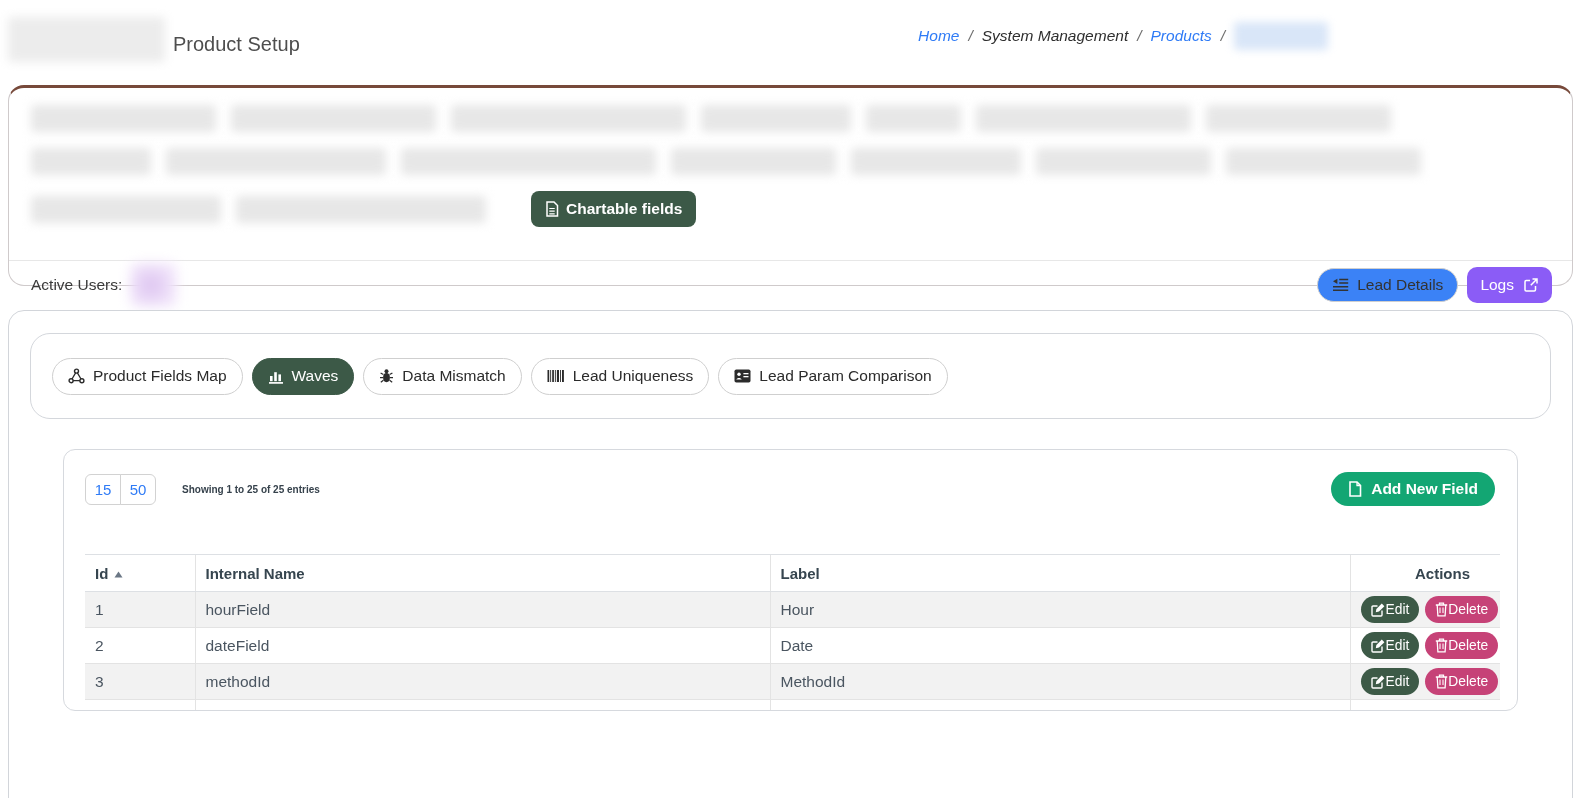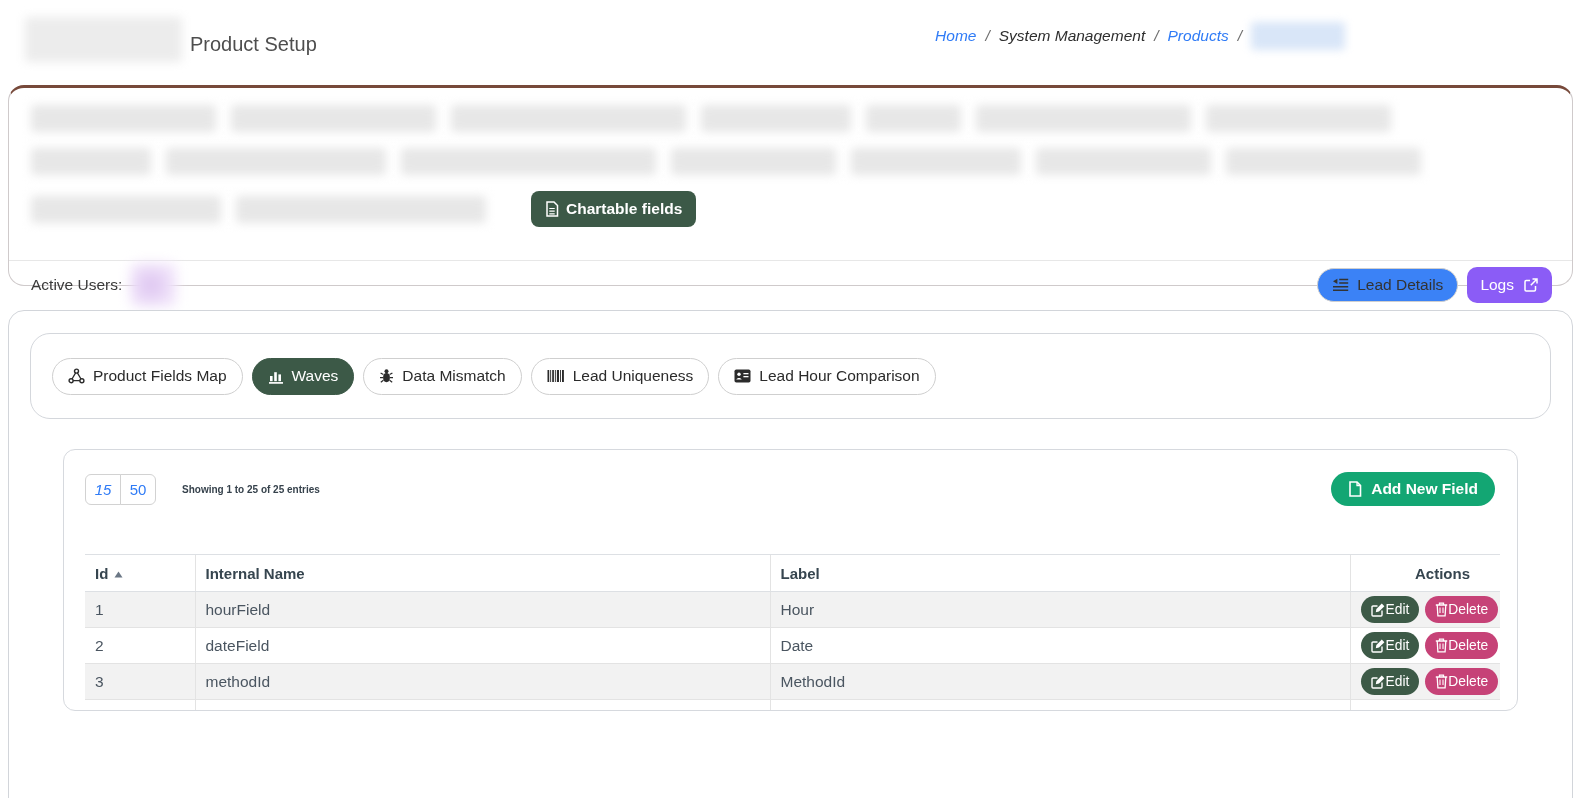--- a/index.html
+++ b/index.html
@@ -7,21 +7,21 @@
   body {
     font-family: "Liberation Sans", sans-serif;
     background:#ffffff;
     position:relative;
     overflow:hidden;
     color:#333;
   }
   svg { display:block; }
 
   
-  .header { position:absolute; top:0; left:17px; width:1354px; height:85px; background:#fff;
+  .header { position:absolute; top:0; left:0; width:1354px; height:85px; background:#fff;
             display:flex; align-items:flex-start; padding:17px 26px 0 8px; }
   .logo-blur { width:157px; height:45px; background:#ececec; border-radius:3px; filter:blur(5px); }
   .page-title { font-size:20px; color:#4e4e4e; margin-left:8px; align-self:center; margin-top:-14px; }
   .breadcrumb { margin-left:auto; display:flex; align-items:center; gap:9px;
                 font-style:italic; font-size:15.5px; margin-top:5px; }
   .crumb-link { color:#2f7bf6; text-decoration:none; cursor:pointer; }
   .crumb-current { color:#2e2e2e; }
   .crumb-sep { color:#6d6d6d; }
   .crumb-redacted { width:94px; height:28px; background:#d9e6f8; border-radius:3px; filter:blur(4px); }
 
@@ -59,21 +59,21 @@
 
   .report-heading { margin:46px 0 0 62px; font-size:27px; font-weight:500; color:#46555f; }
   .report-subtitle { font-size:21px; font-weight:400; color:#9fabb4; margin-left:8px; }
 
   .inner-card { margin:30px 54px 0 54px; border:1px solid #d6d9de; border-radius:12px;
            background:#fff; height:262px; overflow:hidden; }
   .toolbar { display:flex; align-items:center; padding:22px 22px 0 21px; }
   .pagesize-group { display:flex; }
   .pagesize-btn { width:36px; height:31px; background:#fff; border:1px solid #d2d2d2; color:#2f7bf6;
            font-size:15px; font-family:inherit; cursor:pointer; }
-  .pagesize-btn:first-child { border-radius:6px 0 0 6px;font-style:italic; }
+  .pagesize-btn:first-child { border-radius:6px 0 0 6px; }
   .pagesize-btn:last-child { border-radius:0 6px 6px 0; margin-left:-1px; }
   .showing-text { font-weight:bold; font-size:10px; color:#36424c; margin-left:26px; }
   .add-btn { margin-left:auto; background:#13a673; color:#fff; border:none; border-radius:17px;
            height:34px; padding:0 17px; display:inline-flex; align-items:center; gap:9px;
            font-weight:bold; font-size:15.5px; font-family:inherit; cursor:pointer; }
 
   table.report-table { margin:48px 21px 0 21px; width:1415px; border-collapse:collapse;
            font-size:15.5px; color:#4a5560; table-layout:fixed; }
   .report-table th { text-align:left; height:37px; font-size:15px; font-weight:bold; color:#36454f;
            border-top:1px solid #dde0e4; border-bottom:1px solid #dde0e4; padding:0 10px; }
@@ -224,21 +224,21 @@
     <button class="tab">
       <span class="icon">
         <svg width="17" height="14" viewBox="0 0 17 14">
             <rect x="0.5" y="0.5" width="16" height="13" rx="1.8" fill="currentColor"></rect>
             <circle cx="5" cy="5.3" r="1.7" fill="#fff"></circle>
             <path d="M2.3 10.5c.5-2.1 4.9-2.1 5.4 0z" fill="#fff"></path>
             <rect x="9.4" y="4" width="5.1" height="1.3" fill="#fff"></rect>
             <rect x="9.4" y="7" width="5.1" height="1.3" fill="#fff"></rect>
           </svg>
       </span>
-      <span>Lead Hour Comparison</span>
+      <span>Lead Param Comparison</span>
     </button>
   </div>
 
 
   <div class="inner-card">
     <div class="toolbar">
       <div class="pagesize-group">
         <button class="pagesize-btn">15</button>
         <button class="pagesize-btn">50</button>
       </div>

